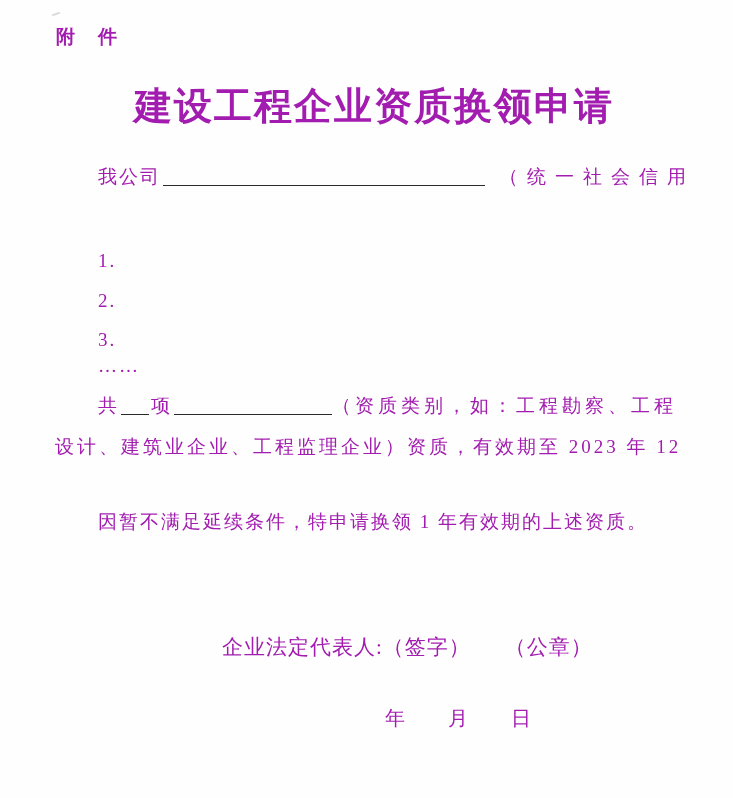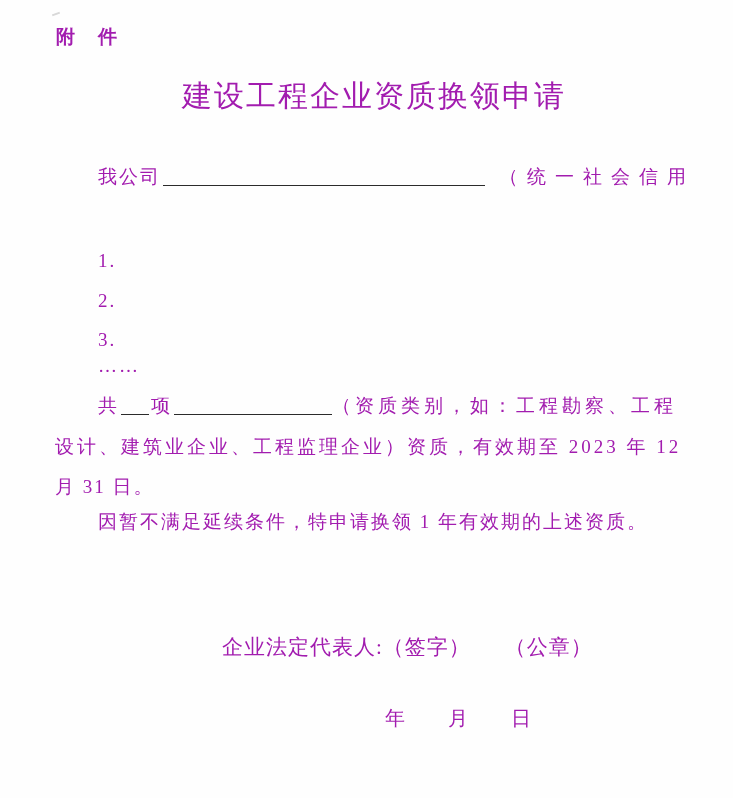--- a/index.html
+++ b/index.html
@@ -33,22 +33,22 @@
     font-weight: 600;
     letter-spacing: 2px;
     white-space: nowrap;
   }
   .doc-title {
     position: absolute;
     top: 56px;
     left: 0;
     right: 0;
     text-align: center;
-    font-size: 30px;
-    font-weight: normal;
+    font-size: 38px;
+    font-weight: bold;
     letter-spacing: 2px;
     white-space: nowrap;
     padding-left: 15px;
   }
   .line {
     position: absolute;
     left: 55px;
     font-size: 19px;
     letter-spacing: 2px;
     white-space: nowrap;
@@ -129,21 +129,20 @@
   <div class="line y-dots">
     <span class="indent"></span><span>……</span>
   </div>
 
   <div class="line y-line7">
     <span class="indent"></span><span>共</span><span class="blank blank-count"></span><span>项</span><span class="blank blank-category"></span><span class="seg-stretch-cat">（资质类别，如：工程勘察、工程</span>
   </div>
 
   <div class="line y-line8 line-justified">设计、建筑业企业、工程监理企业）资质，有效期至 2023 年 12</div>
 
-  <div class="line y-line9">月 31 日。</div>
 
   <div class="line y-line10">
     <span class="indent"></span><span>因暂不满足延续条件，特申请换领 1 年有效期的上述资质。</span>
   </div>
 
   <div class="signature-line">
     <span>企业法定代表人:（签字）</span><span class="seal-label">（公章）</span>
   </div>
 
   <div class="date-line">

